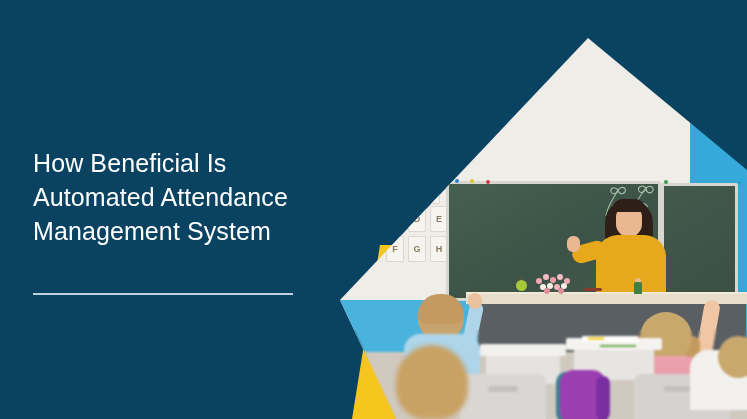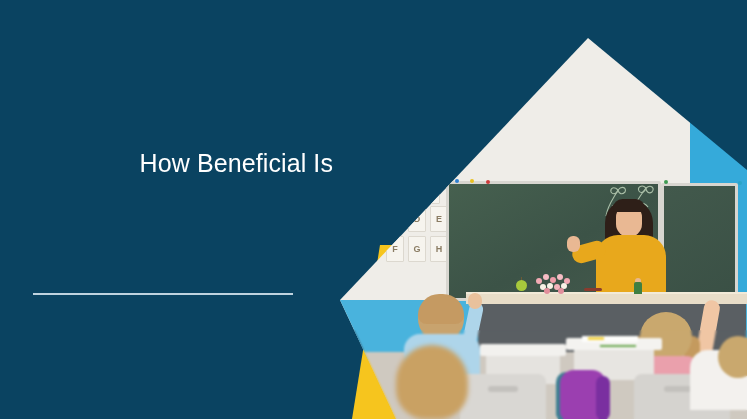--- a/index.html
+++ b/index.html
@@ -9,21 +9,20 @@
     background:#0a4361;
     position:relative;
   }
 
   #stage { position:absolute; inset:0; width:747px; height:419px; overflow:hidden; background:#0a4361; }
 
   
   .headline {
     position:absolute; left:33px; top:146px; width:300px;
     z-index:40;
-    text-align:right;
   }
   .headline .ln {
     display:block;
     color:#ffffff;
     font-size:25px;
     line-height:34px;
     font-weight:400;
     letter-spacing:.1px;
     white-space:nowrap;
   }
@@ -286,17 +285,19 @@
       <div class="sB-head"></div>
 
       <div class="fg-blur"></div>
     </div>
   </div>
 
   <div class="navy-left"></div>
 
   <div class="headline">
     <span class="ln">How Beneficial Is</span>
+    <span class="ln">Automated Attendance</span>
+    <span class="ln">Management System</span>
   </div>
 
   <div class="rule"></div>
 
 </div>
 
 </body></html>

